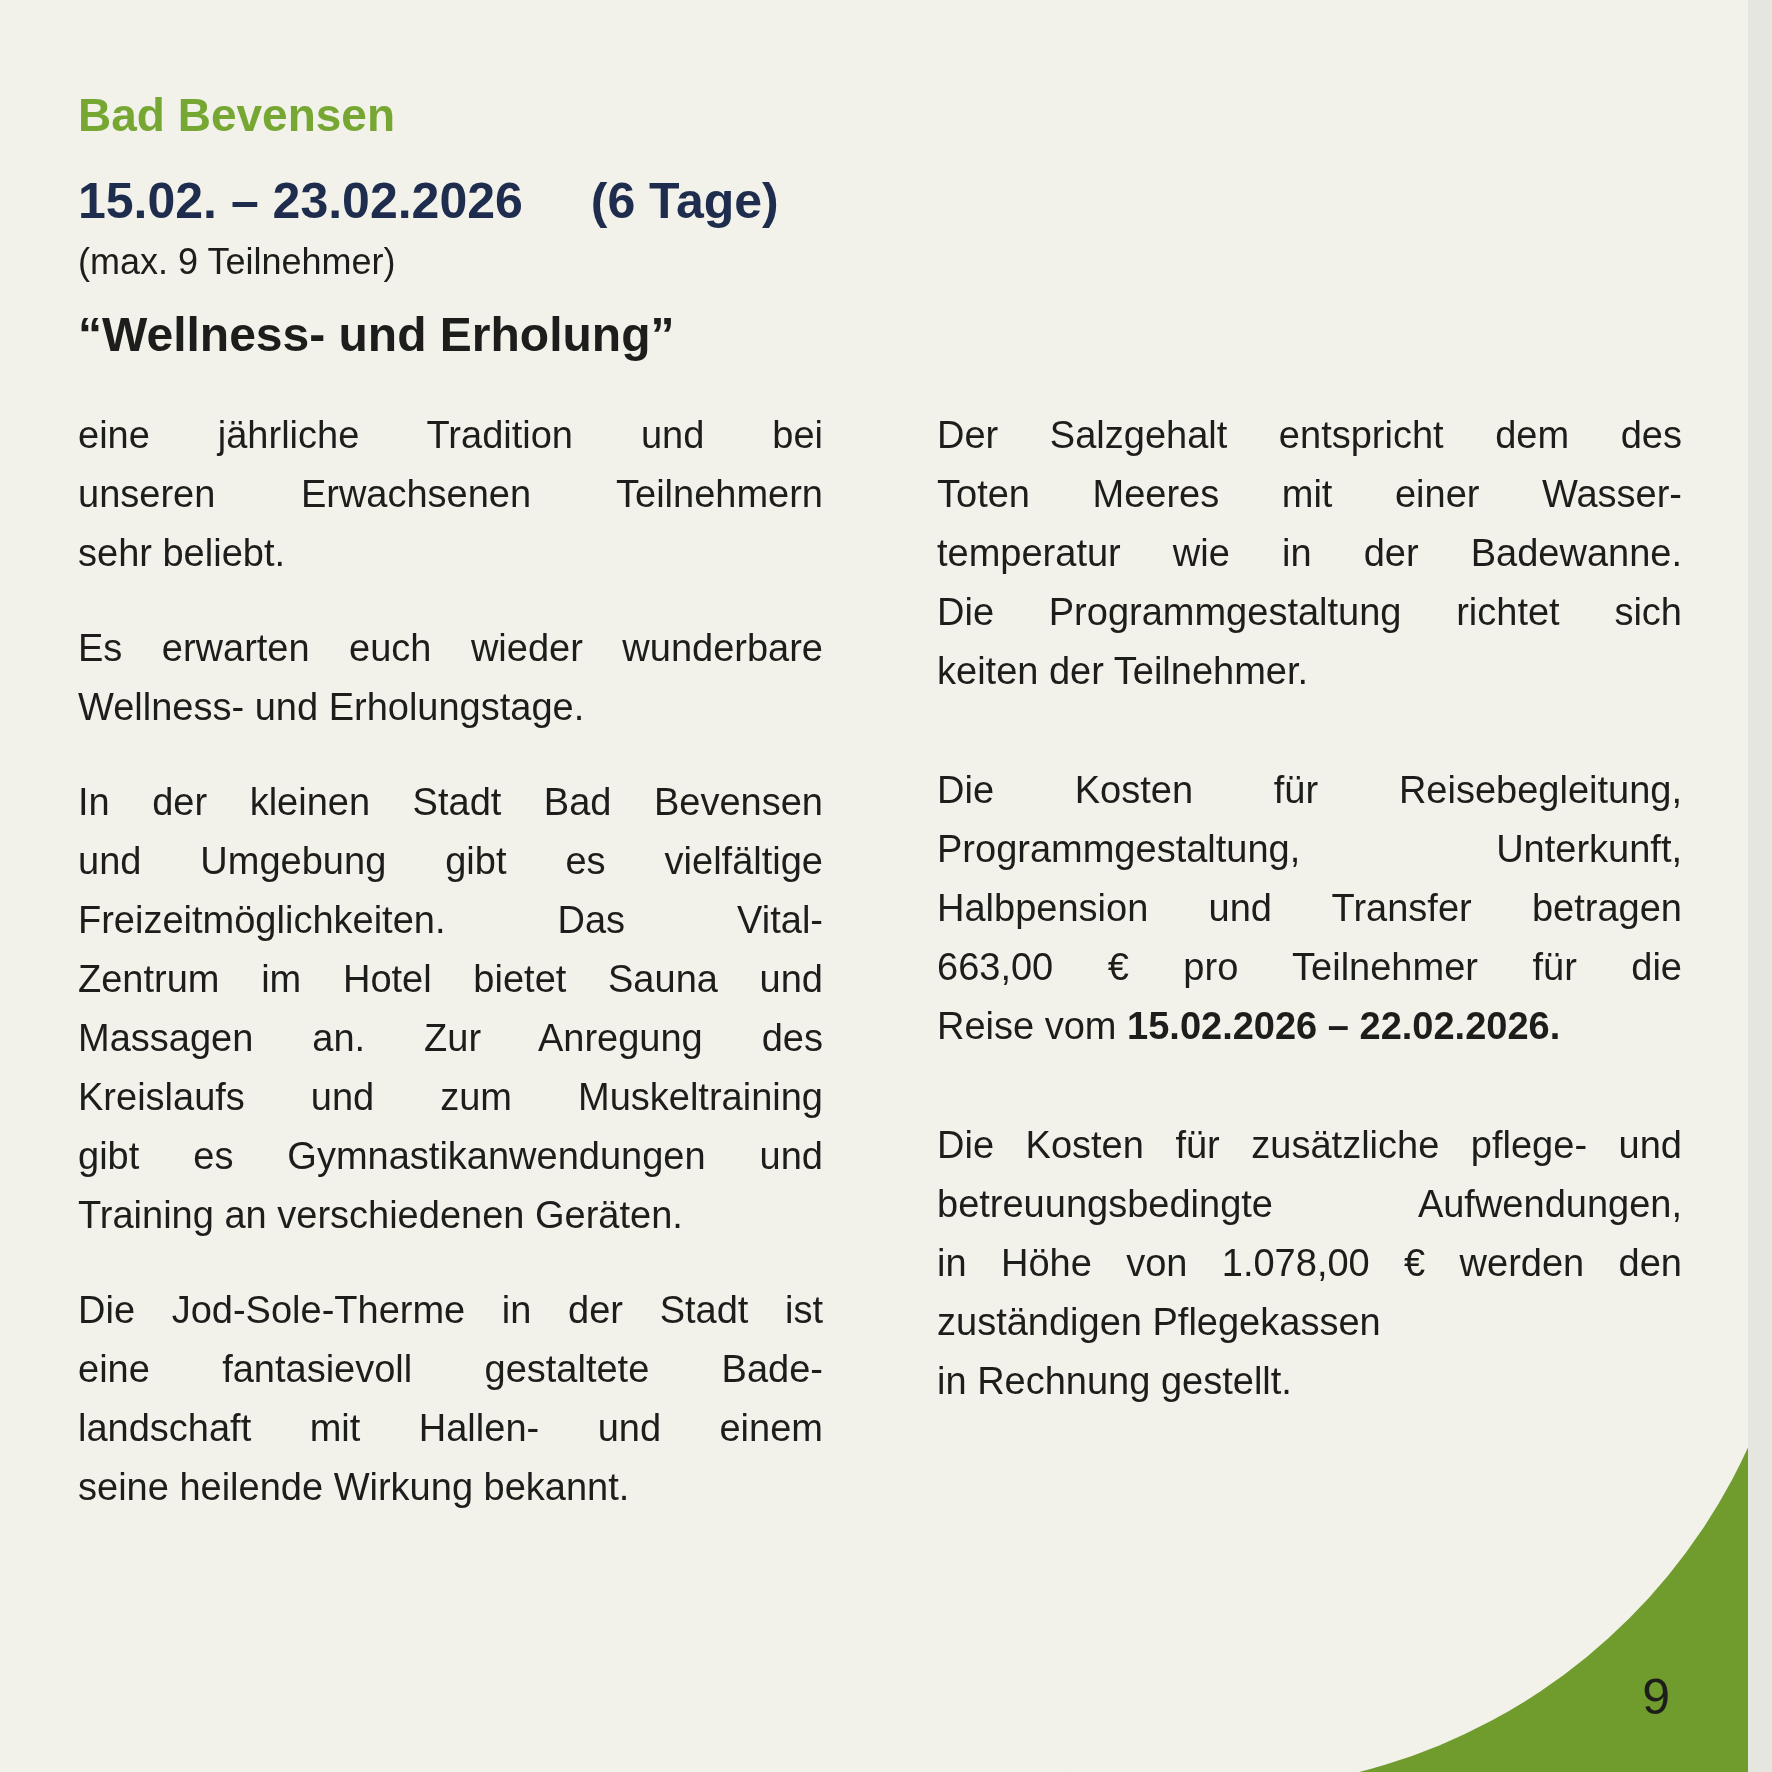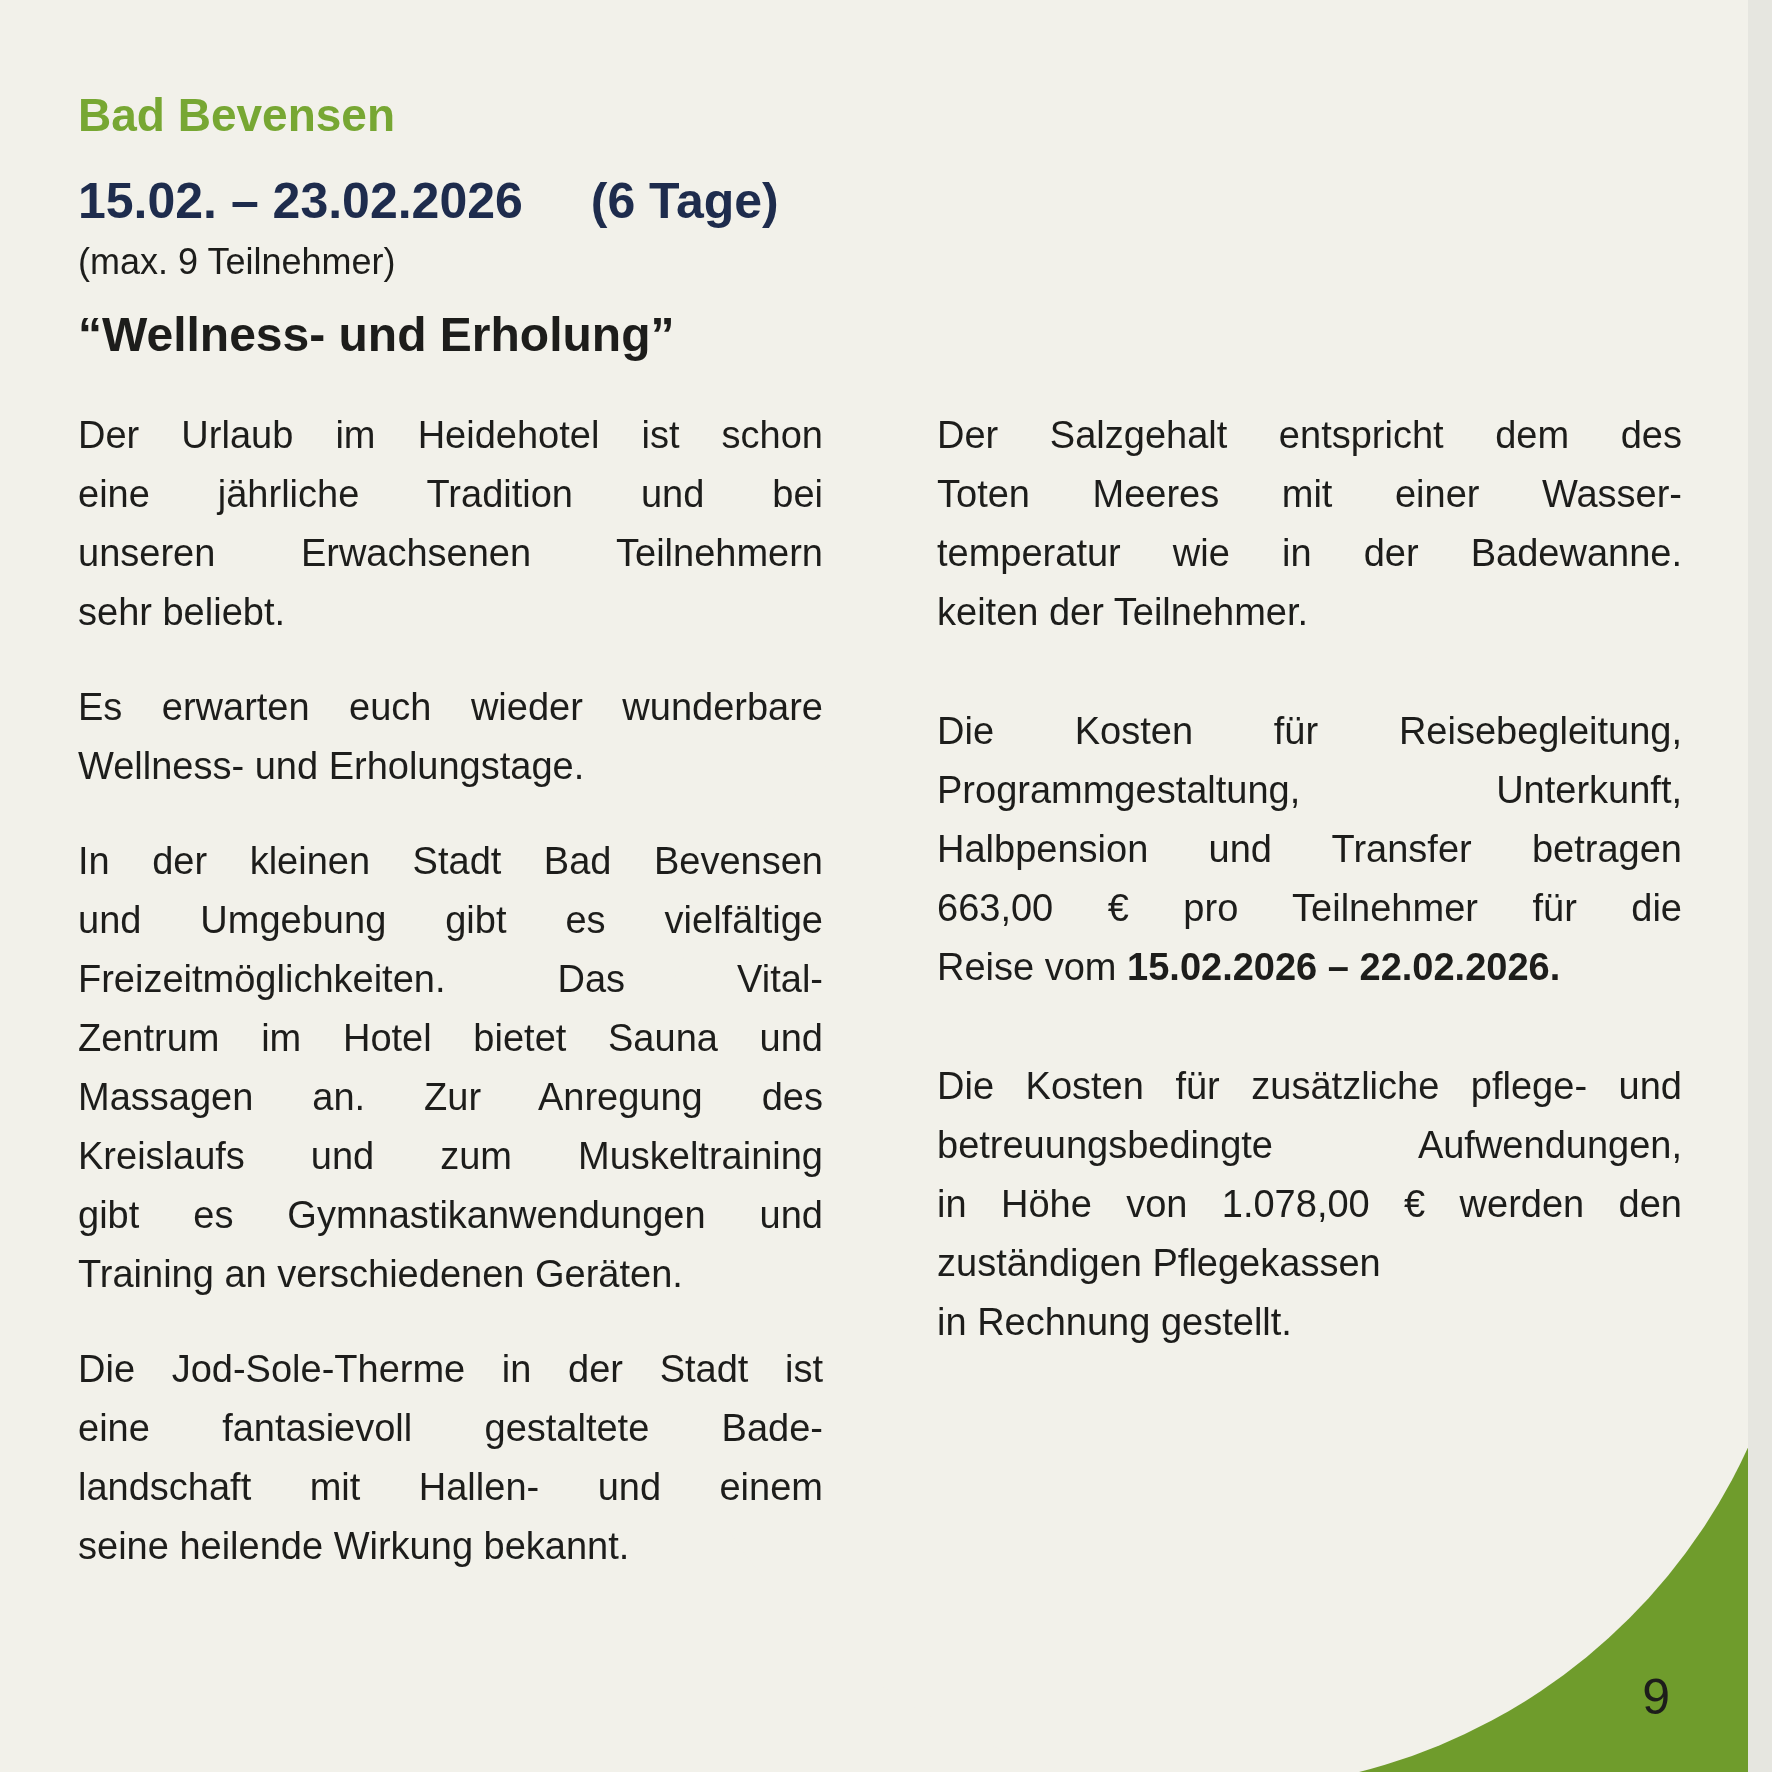--- a/index.html
+++ b/index.html
@@ -95,21 +95,20 @@
     </div>
 
     <div class="capacity">(max. 9 Teilnehmer)</div>
 
     <h2 class="trip-title">“Wellness- und Erholung”</h2>
 
     <div class="columns">
 
       <div class="col col-left">
         <div class="para">
-            <div class="bline"><span>Der Urlaub im Heidehotel ist schon</span></div>
             <div class="bline"><span>eine jährliche Tradition und bei</span></div>
             <div class="bline"><span>unseren Erwachsenen Teilnehmern</span></div>
             <div class="bline nj"><span>sehr beliebt.</span></div>
           </div>
         <div class="para">
             <div class="bline"><span>Es erwarten euch wieder wunderbare</span></div>
             <div class="bline nj"><span>Wellness- und Erholungstage.</span></div>
           </div>
         <div class="para">
             <div class="bline"><span>In der kleinen Stadt Bad Bevensen</span></div>
@@ -127,20 +126,21 @@
             <div class="bline"><span>landschaft mit Hallen- und einem</span></div>
             <div class="bline nj"><span>seine heilende Wirkung bekannt.</span></div>
           </div>
       </div>
 
       <div class="col col-right">
         <div class="para">
             <div class="bline"><span>Der Salzgehalt entspricht dem des</span></div>
             <div class="bline"><span>Toten Meeres mit einer Wasser-</span></div>
             <div class="bline"><span>temperatur wie in der Badewanne.</span></div>
+            <div class="bline"><span>Die Programmgestaltung richtet sich</span></div>
             <div class="bline nj"><span>keiten der Teilnehmer.</span></div>
           </div>
         <div class="para">
             <div class="bline"><span>Die Kosten für Reisebegleitung,</span></div>
             <div class="bline"><span>Programmgestaltung, Unterkunft,</span></div>
             <div class="bline"><span>Halbpension und Transfer betragen</span></div>
             <div class="bline"><span>663,00 € pro Teilnehmer für die</span></div>
             <div class="bline nj"><span>Reise vom </span><span class="b">15.02.2026 – 22.02.2026.</span></div>
           </div>
         <div class="para">

